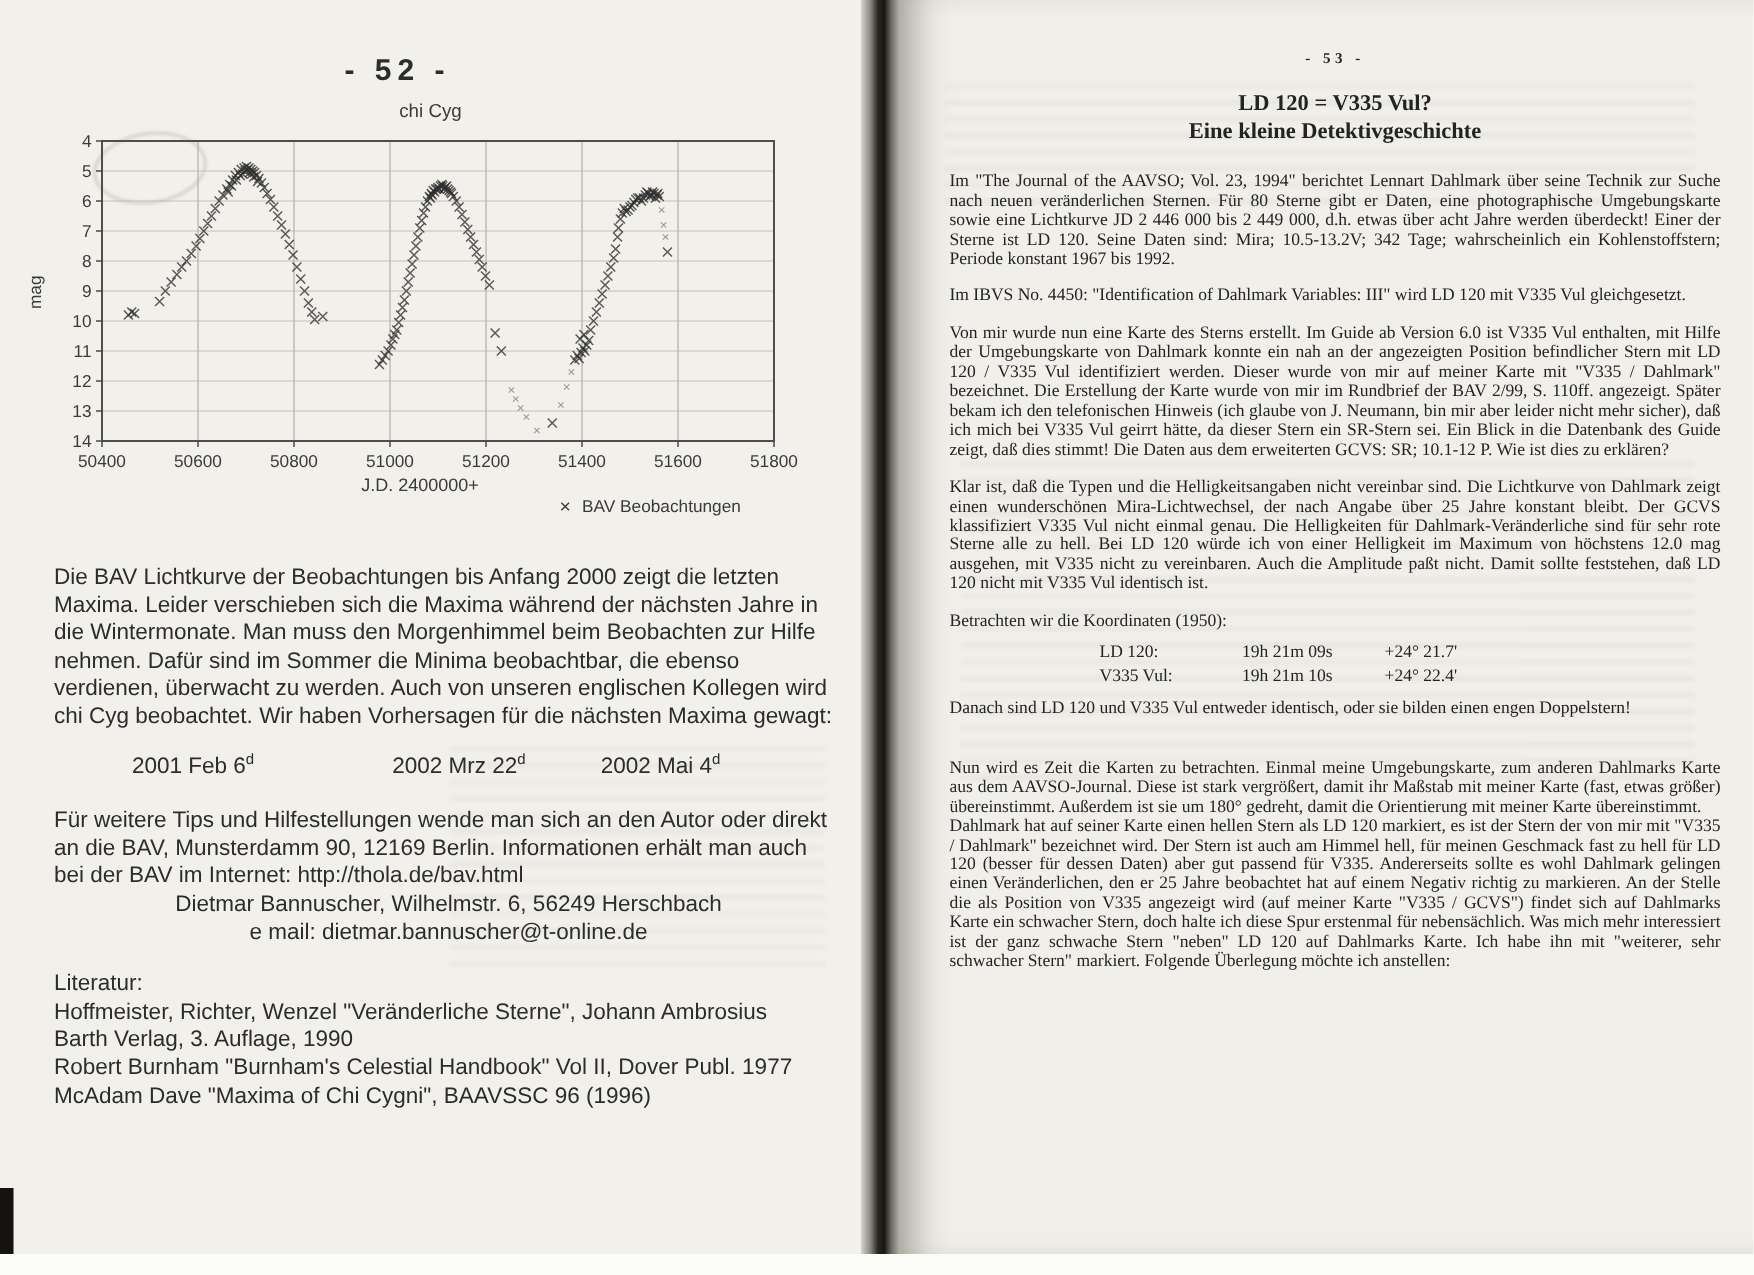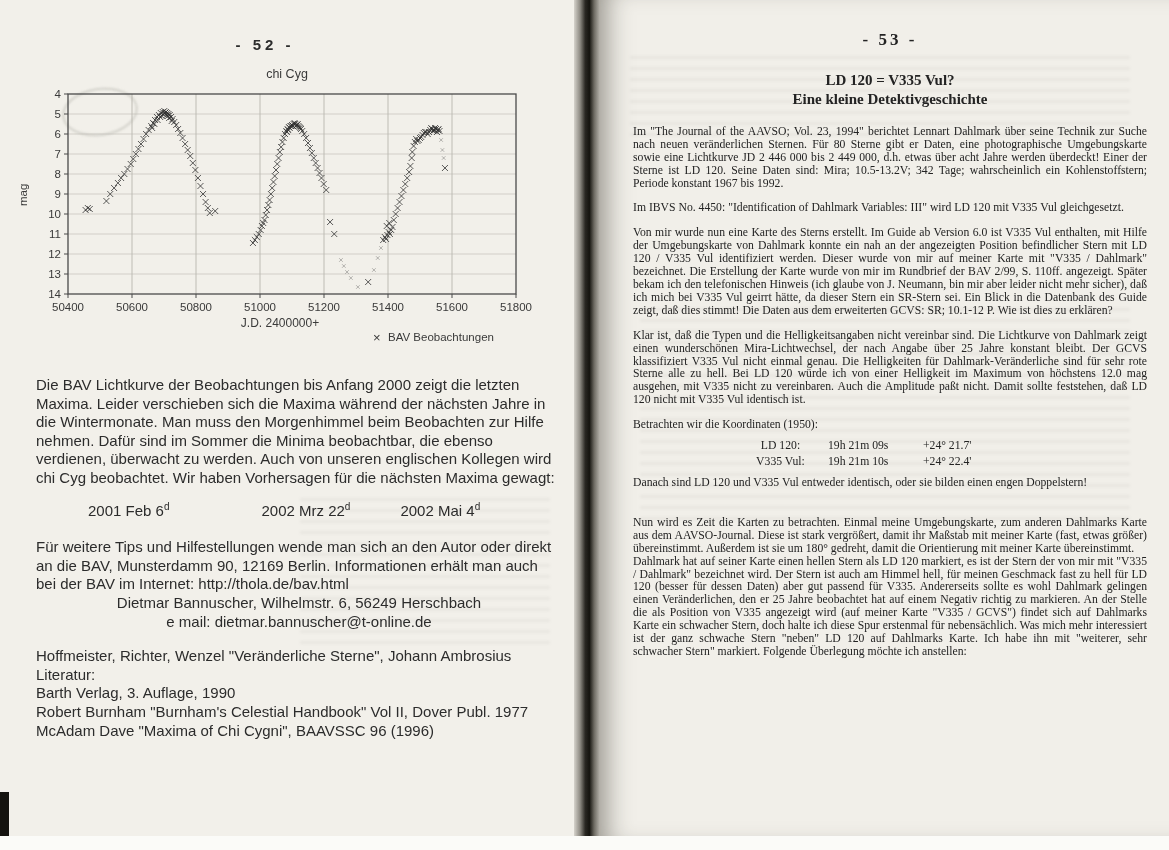--- a/index.html
+++ b/index.html
@@ -26,21 +26,21 @@
     background:repeating-linear-gradient(180deg, transparent 0 8px, #7d7970 8px 11px);
   }
   .stamp {
     position:absolute; left:62px; top:88px; width:72px; height:44px;
     border:2px solid rgba(150,148,140,.35); border-radius:50%;
     transform:rotate(-8deg); filter:blur(1px); z-index:0;
   }
   
   #pnL {
     position:absolute; left:165px; top:36px; width:200px; text-align:center;
-    font-weight:bold; font-size:15px; letter-spacing:4px; z-index:1;
+    font-weight:bold; font-size:20px; letter-spacing:4px; z-index:1;
   }
   #chartBox { position:absolute; left:15px; top:58px; z-index:1; }
   #leftCol {
     position:absolute; left:36px; top:376px; width:526px; z-index:1;
     font-size:15px; line-height:18.6px;
   }
   #leftCol p { margin:0; }
   .dates-row { margin:10px 0 18px 0; white-space:nowrap; }
   .pred { display:inline-block; }
   .pred:nth-child(1){ margin-left:52px; }
@@ -50,27 +50,27 @@
   #questionLine { margin:0 0 16px 0; }
   #contactPara { margin:0 0 14px 0; }
   .addr { text-align:center; }
   #litBlock { margin-top:16px; }
   
   #rightCol {
     position:absolute; left:633px; top:34px; width:514px; z-index:1;
     font-family:"Liberation Serif", serif; font-size:11.7px; line-height:12.9px;
     text-align:justify; color:#232323;
   }
-  #pnR { text-align:center; font-weight:bold; font-size:17px; letter-spacing:3px; margin-bottom:24px; }
+  #pnR { text-align:center; font-weight:bold; font-size:10px; letter-spacing:3px; margin-bottom:13px; }
   .titleR { text-align:center; font-weight:bold; font-size:15px; line-height:19px; }
   #titleWrap { margin-bottom:17px; }
   .rp { margin:0 0 12px 0; }
   #coordsIntro { margin:2px 0 6px 0; text-align:left; }
   .coord-row { margin-left:100px; line-height:15.5px; text-align:left; }
-  .coord-name { display:inline-block; width:95px;text-align:center; }
+  .coord-name { display:inline-block; width:95px; }
   .coord-ra { display:inline-block; width:95px; }
   #conclusionPara { margin:8px 0 0 0; }
   #mapsBlock { margin-top:27px; }
   #mapsBlock .rp2 { margin:0; }
   
   text { font-family:"Liberation Sans", sans-serif; fill:#3a3a3a; }
 </style>
 </head>
 <body>
 
@@ -321,22 +321,22 @@
       </svg>
   </div>
 
   <div id="leftCol">
     <p>Die BAV Lichtkurve der Beobachtungen bis Anfang 2000 zeigt die letzten Maxima. Leider verschieben sich die Maxima während der nächsten Jahre in die Wintermonate. Man muss den Morgenhimmel beim Beobachten zur Hilfe nehmen. Dafür sind im Sommer die Minima beobachtbar, die ebenso verdienen, überwacht zu werden. Auch von unseren englischen Kollegen wird chi Cyg beobachtet. Wir haben Vorhersagen für die nächsten Maxima gewagt:</p>
     <div class="dates-row" id="predRow"><span class="pred">2001 Feb 6<sup>d</sup></span><span class="pred">2002 Mrz 22<sup>d</sup></span><span class="pred">2002 Mai 4<sup>d</sup></span></div>
     <p id="contactPara">Für weitere Tips und Hilfestellungen wende man sich an den Autor oder direkt an die BAV, Munsterdamm 90, 12169 Berlin. Informationen erhält man auch bei der BAV im Internet: http://thola.de/bav.html</p>
     <div class="addr">Dietmar Bannuscher, Wilhelmstr. 6, 56249 Herschbach</div>
     <div class="addr">e mail: dietmar.bannuscher@t-online.de</div>
     <div id="litBlock">
+        <div>Literatur:</div>
         <div>Hoffmeister, Richter, Wenzel "Veränderliche Sterne", Johann Ambrosius</div>
-        <div>Literatur:</div>
         <div>Barth Verlag, 3. Auflage, 1990</div>
         <div>Robert Burnham "Burnham's Celestial Handbook" Vol II, Dover Publ. 1977</div>
         <div>McAdam Dave "Maxima of Chi Cygni", BAAVSSC 96 (1996)</div>
       </div>
   </div>
 </div>
 
 <div id="gutter"></div>
 <div id="cornerBlock"></div>
 

